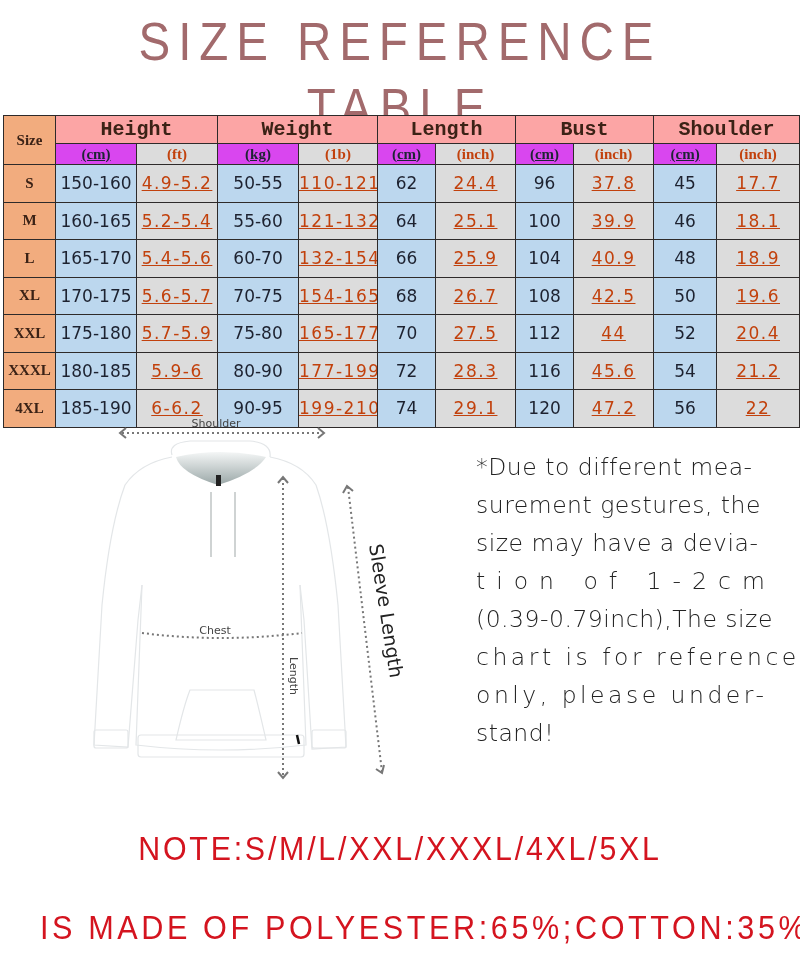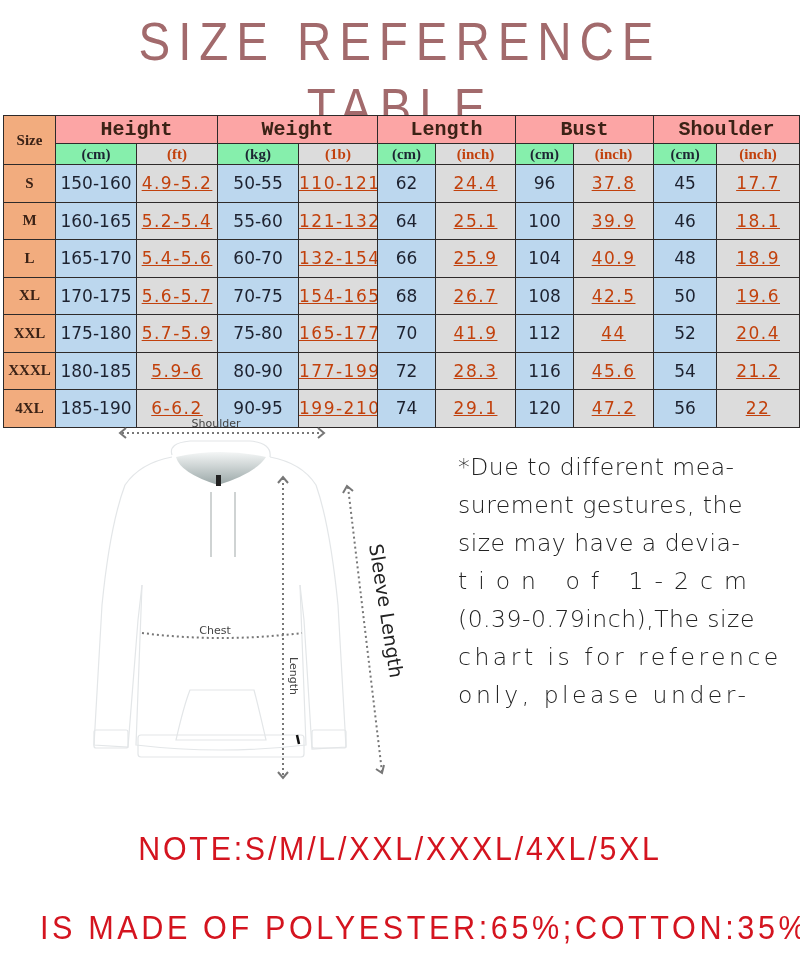--- a/index.html
+++ b/index.html
@@ -16,32 +16,32 @@
     position: absolute; left: 3px; top: 75px; width: 796px;
     border-collapse: collapse; table-layout: fixed; margin-top: 40px;
   }
   table.size-table td, table.size-table th {
     border: 1.5px solid #2e2a2a; padding: 0; text-align: center; vertical-align: middle;
     overflow: hidden; white-space: nowrap;
   }
   .hdr-group { background: #fca5a5; height: 27px; font-family: "Liberation Mono", monospace; font-size: 20px; font-weight: bold; color: #3b2216; }
   .hdr-size { background: #f2ac7e; font-family: "Liberation Serif", serif; font-size: 15px; font-weight: bold; color: #3b2216; }
   .hdr-unit { height: 20px; font-family: "Liberation Serif", serif; font-size: 15px; font-weight: bold; }
-  .hdr-unit.cm { background: #86efac; color: #1d2533; }
+  .hdr-unit.cm { background: #d946ef; color: #1d2533; text-decoration: underline; }
   .hdr-unit.imp { background: #dcdcdc; color: #c2410c; }
   .row td { height: 36.5px; font-size: 17px; }
   .size-cell { background: #f2ac7e; font-family: "Liberation Serif", serif; font-weight: bold; color: #3b2216; font-size: 15px !important; }
   .metric { background: #bcd7ee; color: #1d2230; font-family: "DejaVu Sans", sans-serif; }
   .imperial { background: #dcdcdc; color: #c2410c; font-family: "DejaVu Sans", sans-serif; letter-spacing: 1.5px; text-decoration: underline; }
 
   .diagram { position: absolute; left: 80px; top: 405px; width: 340px; height: 395px; }
   .diagram svg { width: 340px; height: 395px; display: block; }
 
   .note-text {
-    position: absolute; left: 458px; top: 448px; width: 310px;
+    position: absolute; left: 476px; top: 448px; width: 310px;
     font-family: "DejaVu Sans", sans-serif; font-size: 23.5px; line-height: 38px; color: #222222;
     font-weight: 300; letter-spacing: 0.5px;
   }
   .note-text span { display: block; white-space: nowrap; }
   .note-text .spread { letter-spacing: 11px; }
   .note-text .spread2 { letter-spacing: 3.5px; }
 
   .note-sizes {
     position: absolute; left: 0; top: 830px; width: 800px; text-align: center;
     font-family: "Liberation Sans", sans-serif; font-size: 33px; color: #d4141f;
@@ -147,21 +147,21 @@
       <td class="metric">50</td>
       <td class="imperial">19.6</td>
     </tr>
     <tr class="row">
       <td class="size-cell">XXL</td>
       <td class="metric">175-180</td>
       <td class="imperial">5.7-5.9</td>
       <td class="metric">75-80</td>
       <td class="imperial">165-177</td>
       <td class="metric">70</td>
-      <td class="imperial">41.9</td>
+      <td class="imperial">27.5</td>
       <td class="metric">112</td>
       <td class="imperial">44</td>
       <td class="metric">52</td>
       <td class="imperial">20.4</td>
     </tr>
     <tr class="row">
       <td class="size-cell">XXXL</td>
       <td class="metric">180-185</td>
       <td class="imperial">5.9-6</td>
       <td class="metric">80-90</td>
@@ -250,16 +250,17 @@
 </div>
 
 <div class="note-text">
   <span>*Due to different mea-</span>
   <span>surement gestures, the</span>
   <span>size may have a devia-</span>
   <span class="spread">tion of 1-2cm</span>
   <span>(0.39-0.79inch),The size</span>
   <span class="spread2">chart is for reference</span>
   <span class="spread2">only, please under-</span>
+  <span>stand!</span>
 </div>
 
 <div class="note-sizes">NOTE:S/M/L/XXL/XXXL/4XL/5XL</div>
 <div class="material">IS MADE OF POLYESTER:65%;COTTON:35%</div>
 
 </body></html>

